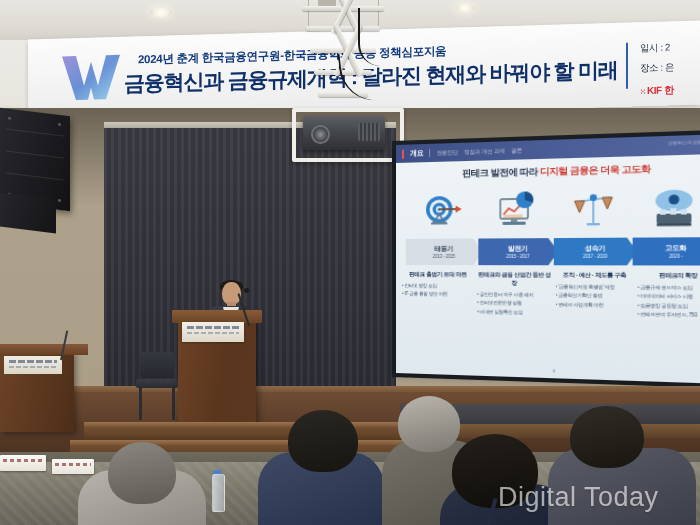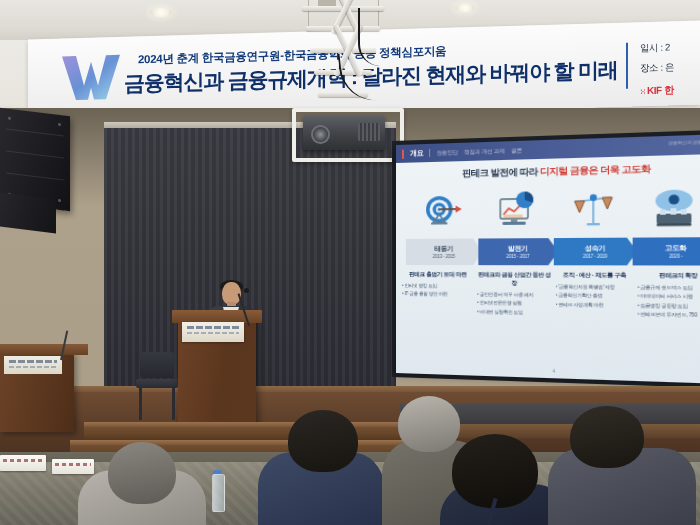--- a/index.html
+++ b/index.html
@@ -489,13 +489,14 @@
   <div class="shoulders" style="left:382px;top:440px;width:104px;height:90px;background:linear-gradient(160deg,#757269,#55524b);"></div>
   <div class="head" style="left:398px;top:396px;width:62px;height:56px;background:linear-gradient(170deg,#b9b5ad,#7d7a73);"></div>
 
   <div class="shoulders" style="left:440px;top:484px;width:128px;height:46px;background:linear-gradient(160deg,#2b3348,#1b2132);"></div>
   <div class="head" style="left:452px;top:434px;width:86px;height:74px;background:linear-gradient(170deg,#231f1b,#100e0a);"></div>
   <div class="lanyard" style="left:490px;top:498px;height:27px;"></div>
 
   <div class="shoulders" style="left:548px;top:448px;width:148px;height:82px;background:linear-gradient(160deg,#5a5d68,#3b3e48);"></div>
   <div class="head" style="left:570px;top:406px;width:74px;height:62px;background:linear-gradient(170deg,#312c26,#191611);"></div>
 
+  <div class="abs wm">Digital Today</div>
 </div>
 
 </body></html>

